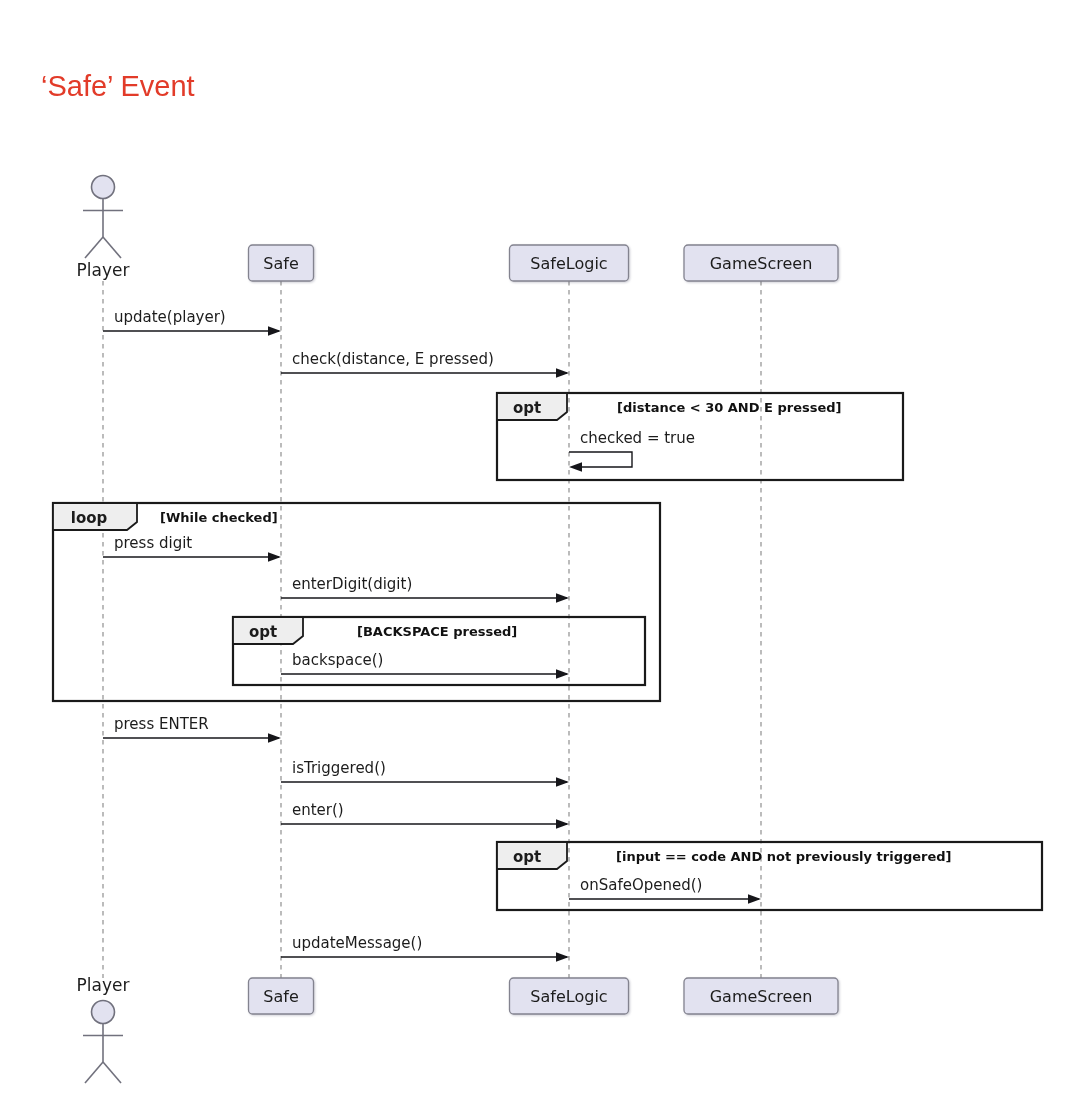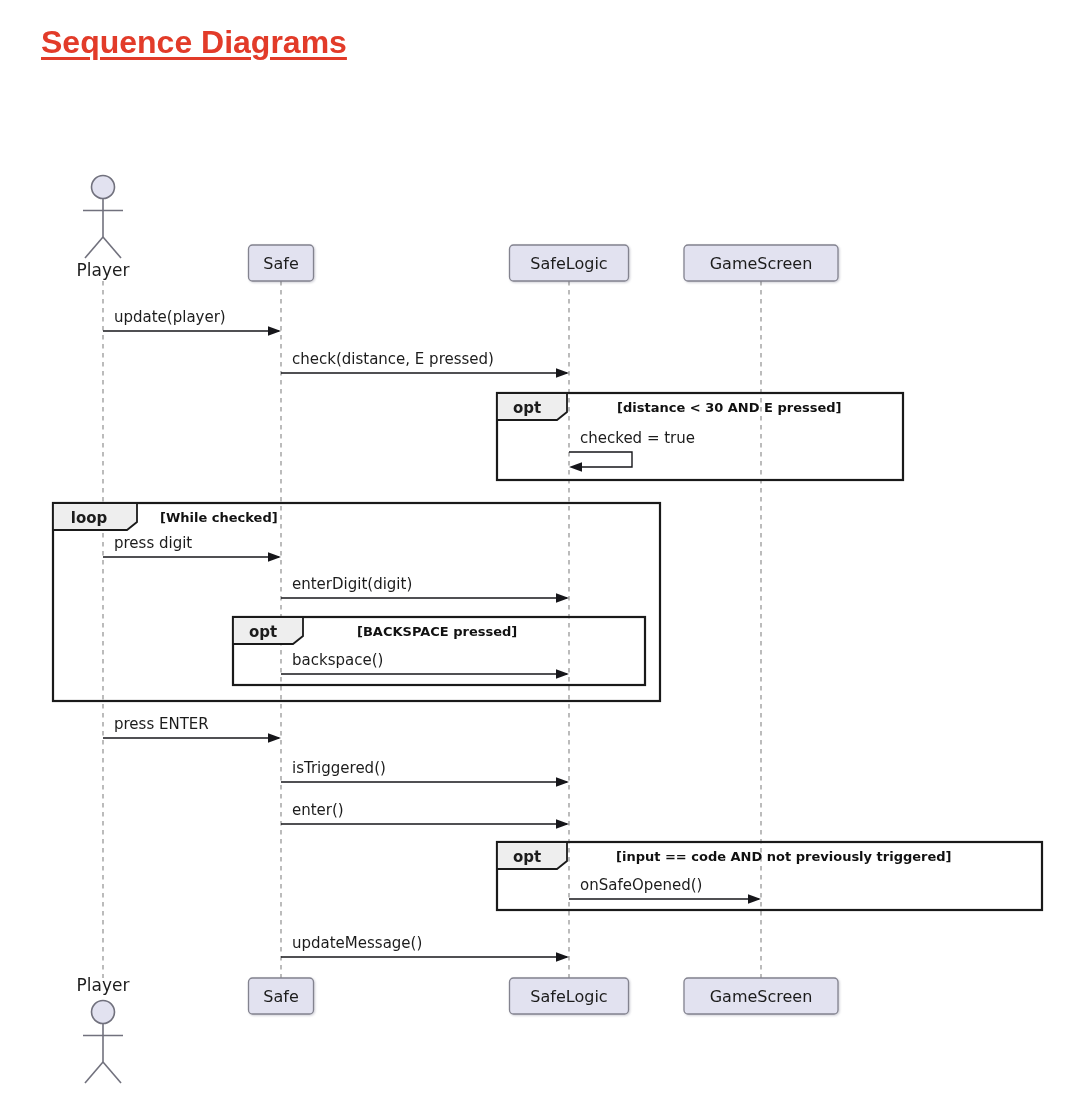--- a/index.html
+++ b/index.html
@@ -9,21 +9,21 @@
              text-decoration:underline;text-decoration-thickness:3px;text-underline-offset:4px;}
   .doc-subtitle{position:absolute;left:41px;top:70px;font-size:29px;font-weight:400;}
   svg{position:absolute;left:0;top:0;}
   svg text{font-family:"DejaVu Sans","Liberation Sans",sans-serif;}
   .pbox{filter:drop-shadow(1.5px 1.5px 1px rgba(60,60,90,0.25));}
 </style>
 </head>
 <body>
 
 <div id="stage">
-  <div class="doc-title" style="color: rgb(226, 59, 41);">Sequence Diagrams</div>
+  <div class="doc-subtitle" style="color: rgb(226, 59, 41);">‘Safe’ Event</div>
   <svg id="diagram-svg" width="1080" height="1110" viewBox="0 0 1080 1110">
       <line x1="103" y1="281" x2="103" y2="978" stroke="#858585" stroke-width="1.1" stroke-dasharray="4.5,4.5"></line>
       <line x1="281" y1="281" x2="281" y2="978" stroke="#858585" stroke-width="1.1" stroke-dasharray="4.5,4.5"></line>
       <line x1="569" y1="281" x2="569" y2="978" stroke="#858585" stroke-width="1.1" stroke-dasharray="4.5,4.5"></line>
       <line x1="761" y1="281" x2="761" y2="978" stroke="#858585" stroke-width="1.1" stroke-dasharray="4.5,4.5"></line>
       <g>
         <rect x="497" y="393" width="406" height="87" fill="none" stroke="#1a1a1a" stroke-width="2.2"></rect>
         <path d="M497,393 h70 v19 l-10,8 H497 Z" fill="#eeeeee" stroke="#1a1a1a" stroke-width="1.8"></path>
         <text x="527.1" y="412.5" text-anchor="middle" font-size="15" font-weight="bold" fill="#1c1c1c">opt</text>
         <text x="617" y="411.5" font-size="13" font-weight="bold" fill="#111111">[distance &lt; 30 AND E pressed]</text>

